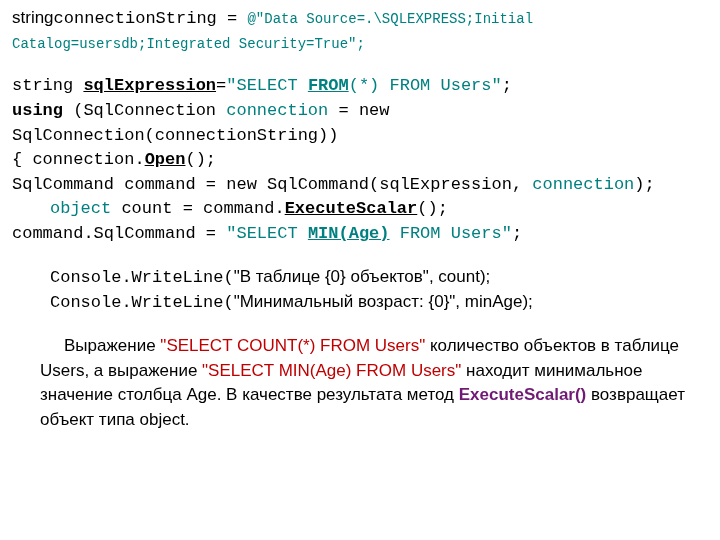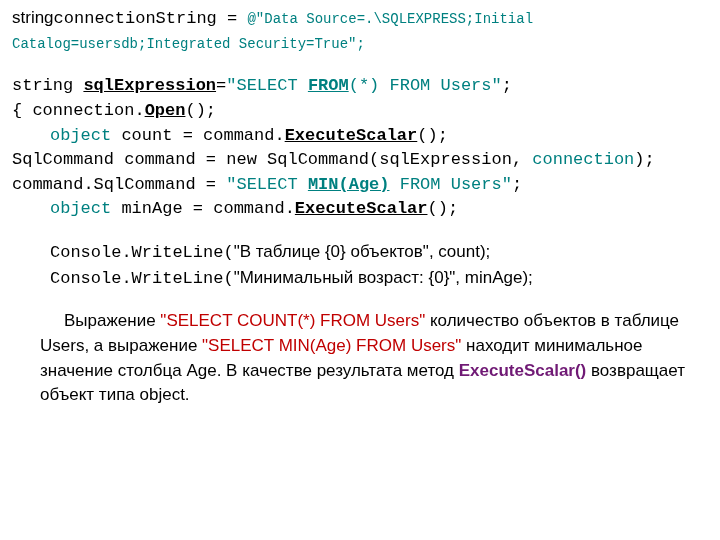--- a/index.html
+++ b/index.html
@@ -44,40 +44,40 @@
   <span class="code-line">
     <span><span style="font-family:Arial,sans-serif;">string</span></span><span>connectionString = </span><span class="teal" style="font-size:14px;">@"Data Source=.\SQLEXPRESS;Initial Catalog=usersdb;Integrated Security=True";</span>
   </span>
 
   <div class="spacer"></div>
 
   <span class="code-line">
     <span>string </span><span class="bold">sqlExpression</span><span>=</span><span class="teal">"SELECT </span><span class="teal bold">FROM</span><span class="teal">(*) FROM Users"</span><span>;</span>
   </span>
 
+  <span class="code-line">
+    <span class="kw">using</span><span> (SqlConnection </span><span class="teal">connection</span><span> = new SqlConnection(connectionString))</span>
+  </span>
 
   <span class="code-line">
     <span>{   connection.</span><span class="bold">Open</span><span>();</span>
+  </span>
+
+  <span class="code-line">
+    <span>SqlCommand command = new SqlCommand(sqlExpression, </span><span class="teal">connection</span><span>);</span>
   </span>
 
   <span class="code-line indent1">
     <span class="teal">object</span><span> count = command.</span><span class="bold">ExecuteScalar</span><span>();</span>
   </span>
 
   <span class="code-line">
-    <span>SqlCommand command = new SqlCommand(sqlExpression, </span><span class="teal">connection</span><span>);</span>
-  </span>
-
-  <span class="code-line">
     <span>command.SqlCommand = </span><span class="teal">"SELECT </span><span class="teal bold">MIN(Age)</span><span class="teal"> FROM Users"</span><span>;</span>
   </span>
 
-  <span class="code-line indent1">
-    <span class="teal">object</span><span> minAge = command.</span><span class="bold">ExecuteScalar</span><span>();</span>
-  </span>
 
   <div class="spacer"></div>
 
   <span class="code-line indent1">
     <span>Console.WriteLine(</span><span style="font-family:Arial,sans-serif;">"В таблице {0} объектов", count);</span>
   </span>
 
   <span class="code-line indent1">
     <span>Console.WriteLine(</span><span style="font-family:Arial,sans-serif;">"Минимальный возраст: {0}", minAge);</span>
   </span>

